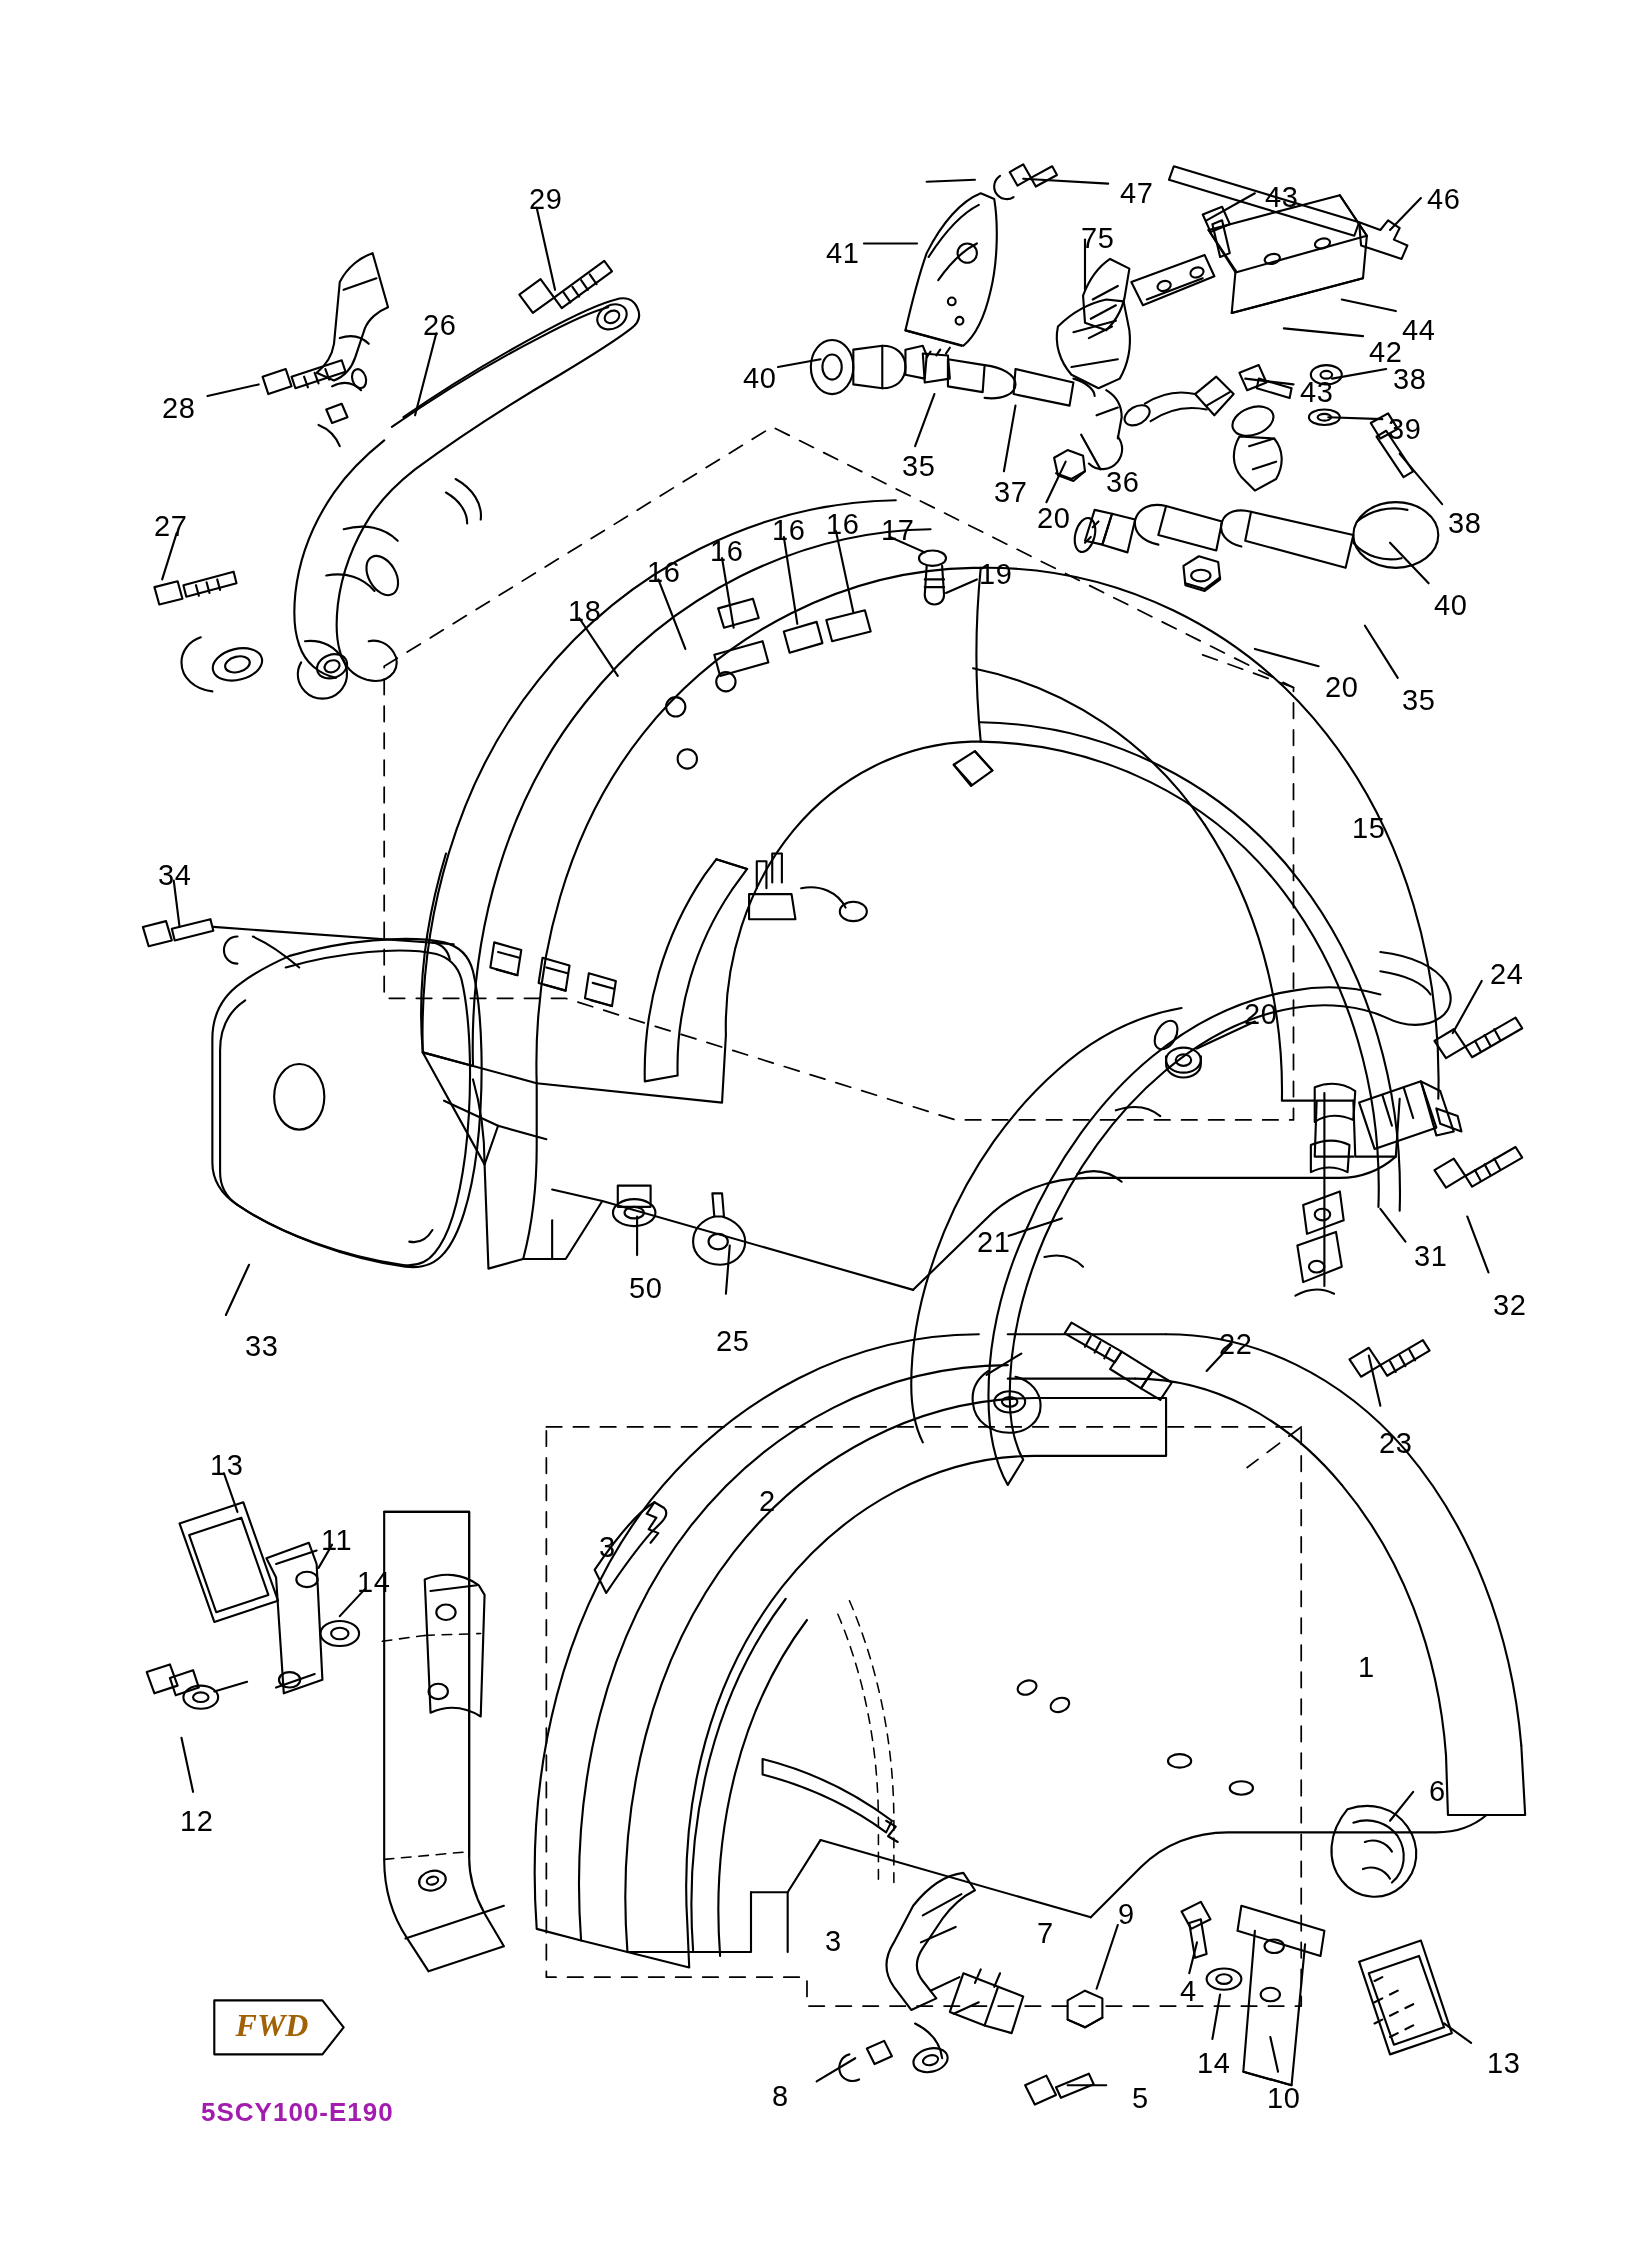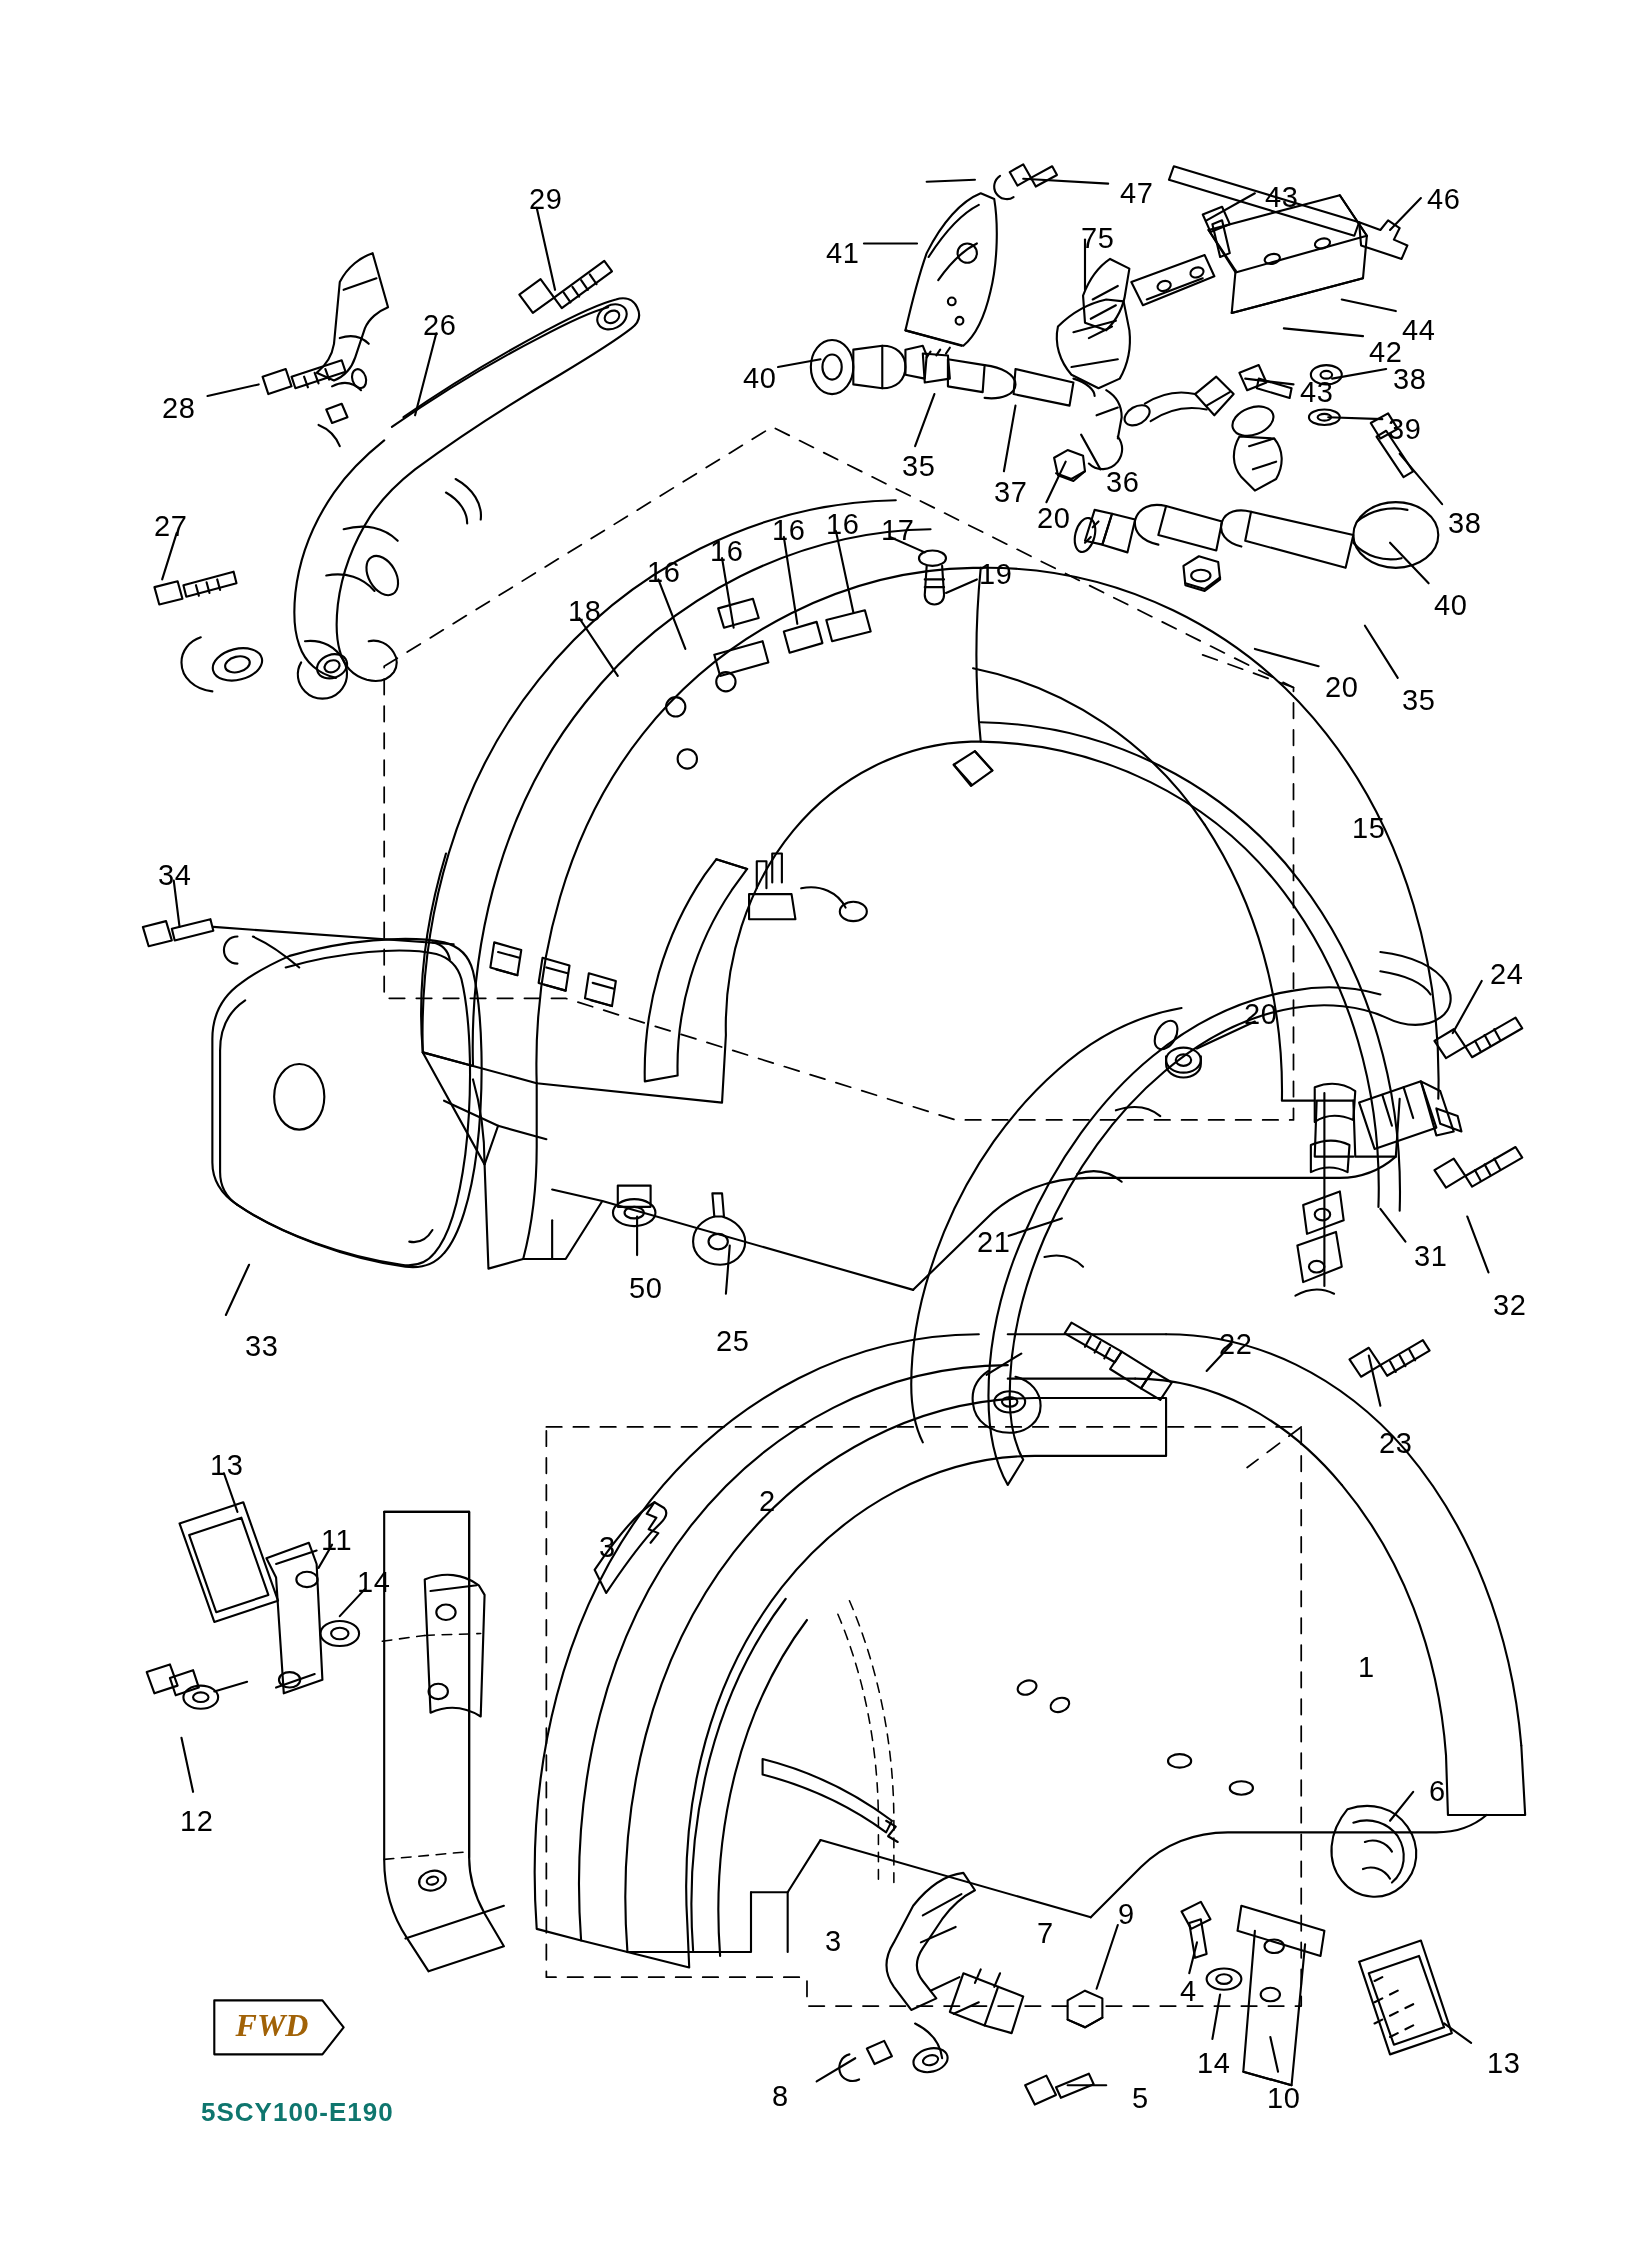--- a/index.html
+++ b/index.html
@@ -34,21 +34,21 @@
     line-height: 1;
     white-space: nowrap;
     letter-spacing: 0.5px;
   }
   .partcode {
     position: absolute;
     font-family: "Liberation Sans", sans-serif;
     font-size: 26px;
     font-weight: 700;
     letter-spacing: 1px;
-    color: #0f766e;
+    color: #a21caf;
     white-space: nowrap;
   }
   .fwd-badge {
     position: absolute;
     width: 104px;
     height: 56px;
   }
   .fwd-badge .fwd-text {
     position: absolute;
     left: 0;

